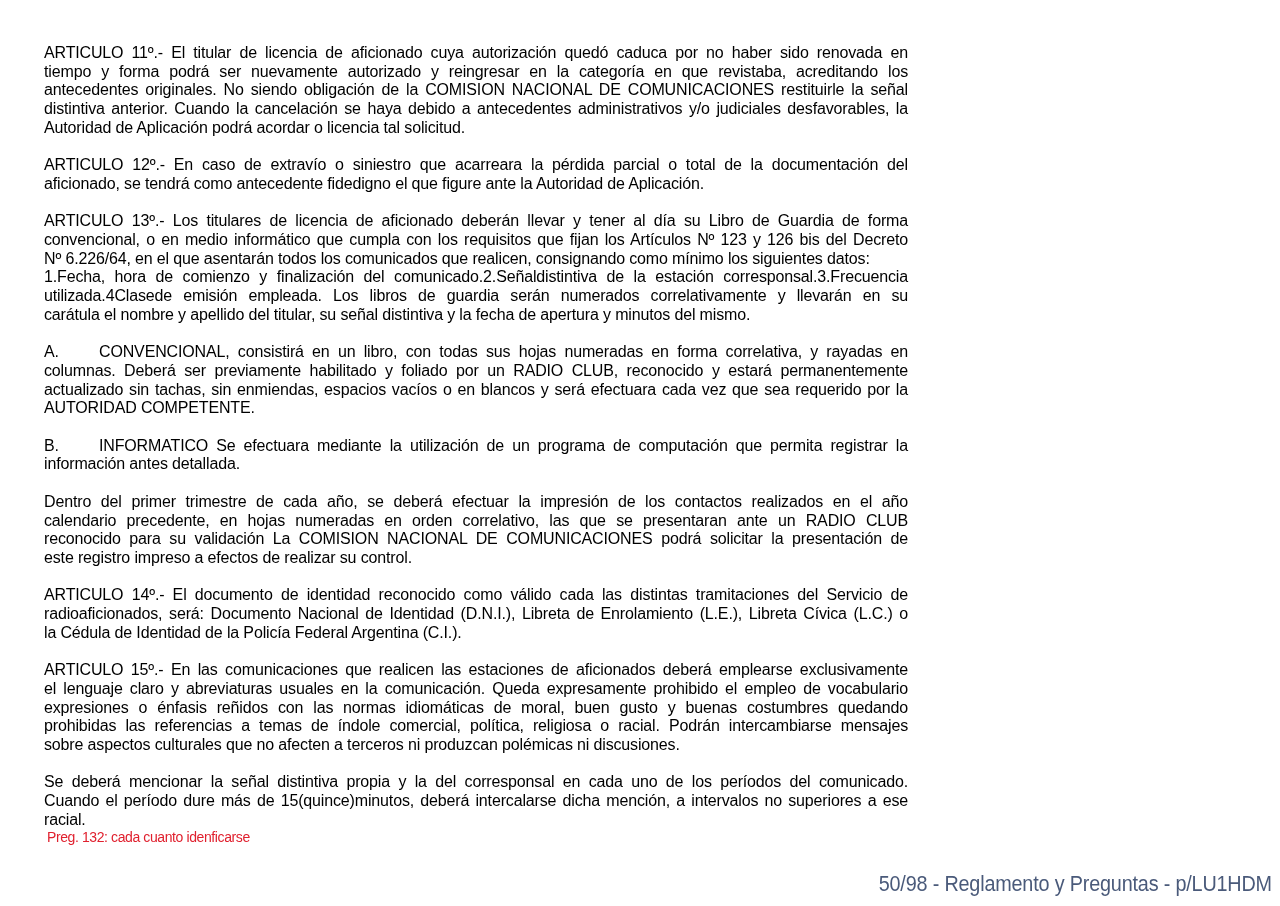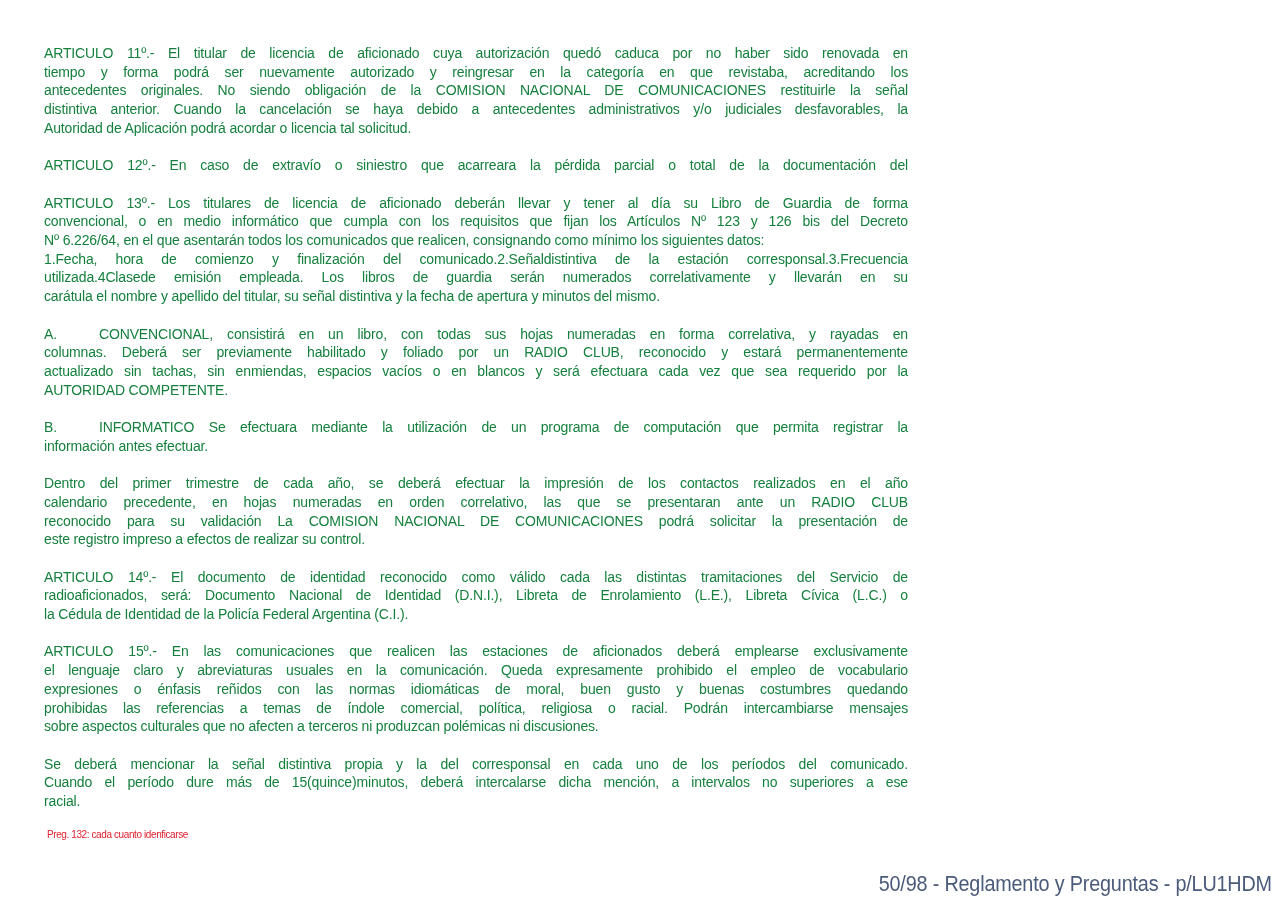--- a/index.html
+++ b/index.html
@@ -1,29 +1,29 @@
 <!DOCTYPE html>
 <html><head>
 <meta charset="utf-8">
 <style>
   html, body { margin: 0; padding: 0; background: #ffffff; }
   body { width: 1280px; height: 906px; position: relative; overflow: hidden; }
   .page {
     position: absolute; left: 44px; top: 44px; width: 864px;
     font-family: "Liberation Sans", sans-serif;
-    font-size: 14px; line-height: 18.7px; color: #15803d;
+    font-size: 16px; line-height: 18.7px; color: #000000;
     letter-spacing: -0.15px;
   }
   .para { margin: 0 0 18.7px 0; text-align: justify; text-align-last: left; }
   .para .line { display: block; text-align: justify; text-align-last: justify; white-space: nowrap; }
   .para .line.last { text-align-last: left; }
   .item-letter { display: inline-block; width: 55px; }
   .note {
     position: absolute; left: 47px; top: 829px;
-    font-family: "Liberation Sans", sans-serif; font-size: 10px;
+    font-family: "Liberation Sans", sans-serif; font-size: 14px;
     color: #e0202e; letter-spacing: -0.4px;
   }
   .footer {
     position: absolute; right: 8px; top: 871px;
     font-family: "Liberation Sans", sans-serif; font-size: 22px;
     color: #4a5a7a; transform: scaleX(0.9); transform-origin: right center;
     letter-spacing: -0.2px;
   }
 </style>
 </head>
@@ -34,41 +34,42 @@
   <p class="para">
     <span class="line">ARTICULO 11º.- El titular de licencia de aficionado cuya autorización quedó caduca por no haber sido renovada en</span>
     <span class="line">tiempo y forma podrá ser nuevamente autorizado y reingresar en la categoría en que revistaba, acreditando los</span>
     <span class="line">antecedentes originales. No siendo obligación de la COMISION NACIONAL DE COMUNICACIONES restituirle la señal</span>
     <span class="line">distintiva anterior. Cuando la cancelación se haya debido a antecedentes administrativos y/o judiciales desfavorables, la</span>
     <span class="line last">Autoridad de Aplicación podrá acordar o licencia tal solicitud.</span>
   </p>
 
   <p class="para">
     <span class="line">ARTICULO 12º.- En caso de extravío o siniestro que acarreara la pérdida parcial o total de la documentación del</span>
+    <span class="line last">aficionado, se tendrá como antecedente fidedigno el que figure ante la Autoridad de Aplicación.</span>
   </p>
 
   <p class="para">
     <span class="line">ARTICULO 13º.- Los titulares de licencia de aficionado deberán llevar y tener al día su Libro de Guardia de forma</span>
     <span class="line">convencional, o en medio informático que cumpla con los requisitos que fijan los Artículos Nº 123 y 126 bis del Decreto</span>
     <span class="line last">Nº 6.226/64, en el que asentarán todos los comunicados que realicen, consignando como mínimo los siguientes datos:</span>
     <span class="line">1.Fecha, hora de comienzo y finalización del comunicado.2.Señaldistintiva de la estación corresponsal.3.Frecuencia</span>
     <span class="line">utilizada.4Clasede emisión empleada. Los libros de guardia serán numerados correlativamente y llevarán en su</span>
     <span class="line last">carátula el nombre y apellido del titular, su señal distintiva y la fecha de apertura y minutos del mismo.</span>
   </p>
 
   <p class="para">
     <span class="line"><span class="item-letter">A.</span><span>CONVENCIONAL, consistirá en un libro, con todas sus hojas numeradas en forma correlativa, y rayadas en</span></span>
     <span class="line">columnas. Deberá ser previamente habilitado y foliado por un RADIO CLUB, reconocido y estará permanentemente</span>
     <span class="line">actualizado sin tachas, sin enmiendas, espacios vacíos o en blancos y será efectuara cada vez que sea requerido por la</span>
     <span class="line last">AUTORIDAD COMPETENTE.</span>
   </p>
 
   <p class="para">
     <span class="line"><span class="item-letter">B.</span><span>INFORMATICO Se efectuara mediante la utilización de un programa de computación que permita registrar la</span></span>
-    <span class="line last">información antes efectuar.</span>
+    <span class="line last">información antes detallada.</span>
   </p>
 
   <p class="para">
     <span class="line">Dentro del primer trimestre de cada año, se deberá efectuar la impresión de los contactos realizados en el año</span>
     <span class="line">calendario precedente, en hojas numeradas en orden correlativo, las que se presentaran ante un RADIO CLUB</span>
     <span class="line">reconocido para su validación La COMISION NACIONAL DE COMUNICACIONES podrá solicitar la presentación de</span>
     <span class="line last">este registro impreso a efectos de realizar su control.</span>
   </p>
 
   <p class="para">

